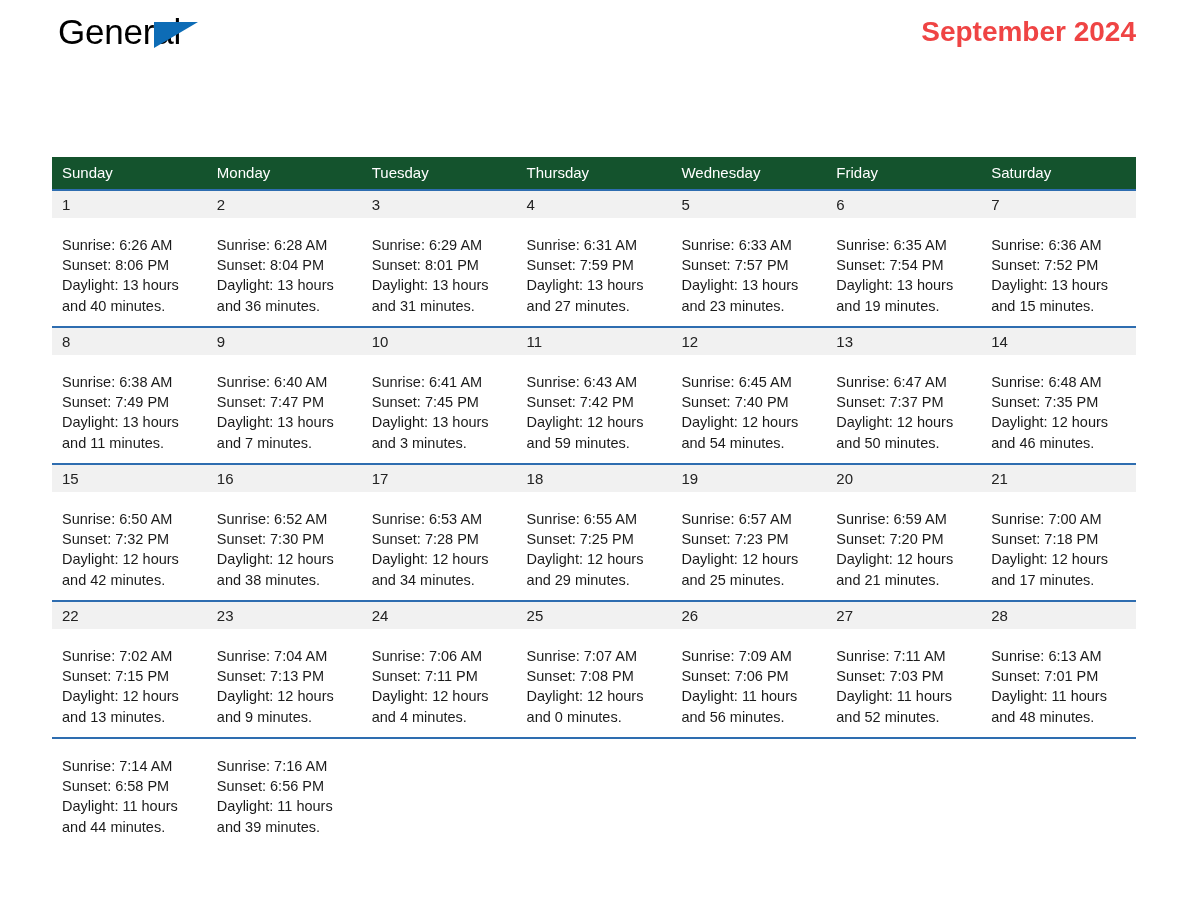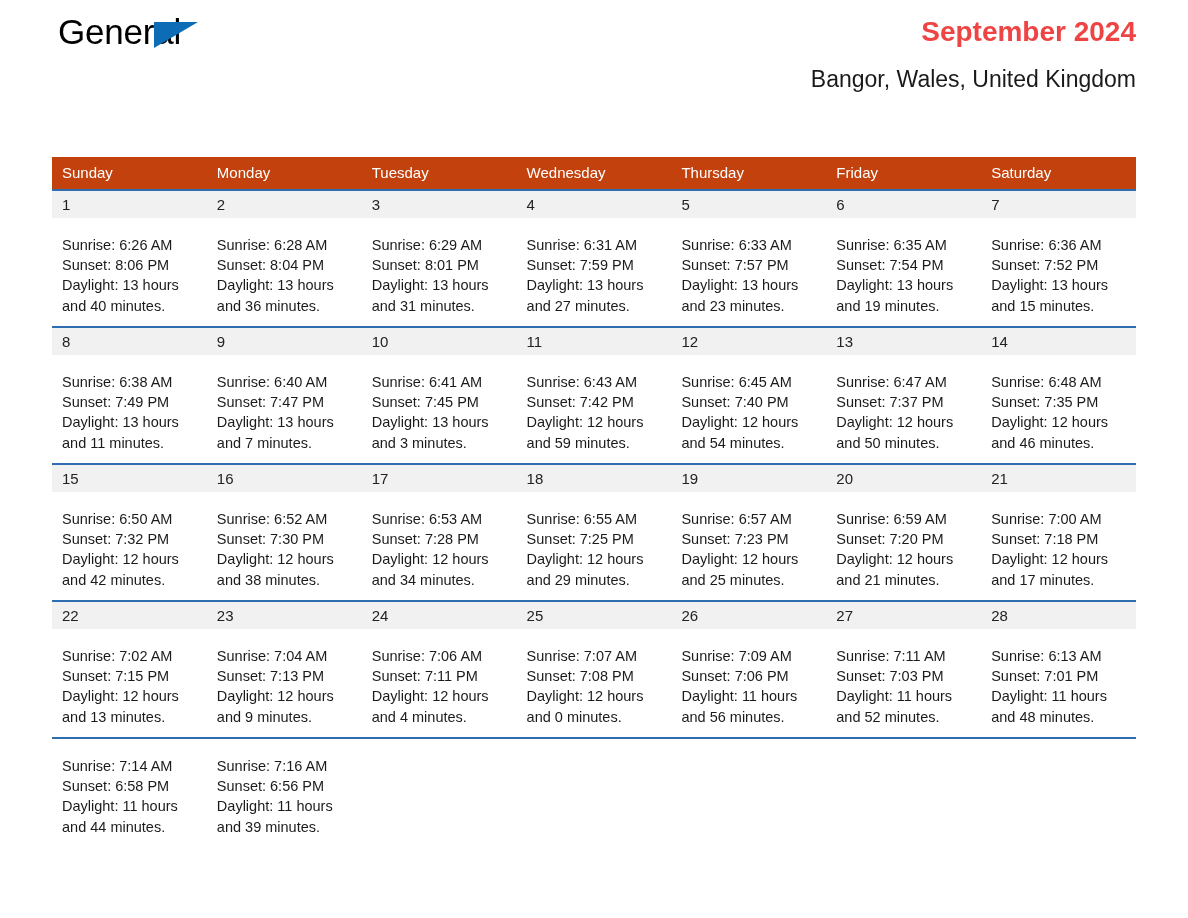--- a/index.html
+++ b/index.html
@@ -90,21 +90,21 @@
 
   
   .calendar {
     position: absolute;
     left: 52px;
     top: 157px;
     width: 1084px;
   }
   .weekhead {
     display: flex;
-    background: #c2410c;
+    background: #14532d;
     height: 32px;
   }
   .weekhead .wh {
     flex: 1 1 0;
     min-width: 0;
     color: #ffffff;
     font-size: 15px;
     line-height: 32px;
     padding-left: 10px;
     white-space: nowrap;
@@ -158,33 +158,32 @@
 
     <div class="brand">
       <div class="brand-line1">
         <span class="brand-general">General</span>
         <span class="brand-tri"></span>
       </div>
     </div>
 
     <div class="title-block">
       <div class="cal-title">September 2024</div>
-      <div class="cal-subtitle">Bangor, Wales, United Kingdom</div>
     </div>
 
   </div>
 
   <div class="calendar">
 
     <div class="weekhead">
       <div class="wh">Sunday</div>
       <div class="wh">Monday</div>
       <div class="wh">Tuesday</div>
+      <div class="wh">Thursday</div>
       <div class="wh">Wednesday</div>
-      <div class="wh">Thursday</div>
       <div class="wh">Friday</div>
       <div class="wh">Saturday</div>
     </div>
 
     <div class="week">
       <div class="daynums">
         <div class="dn">1</div>
         <div class="dn">2</div>
         <div class="dn">3</div>
         <div class="dn">4</div>

